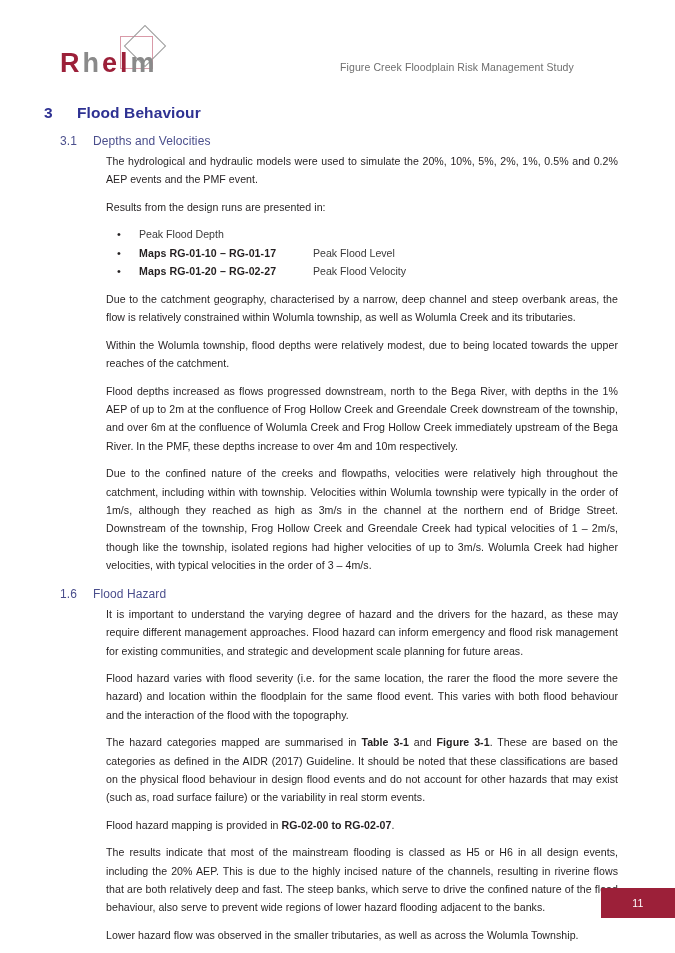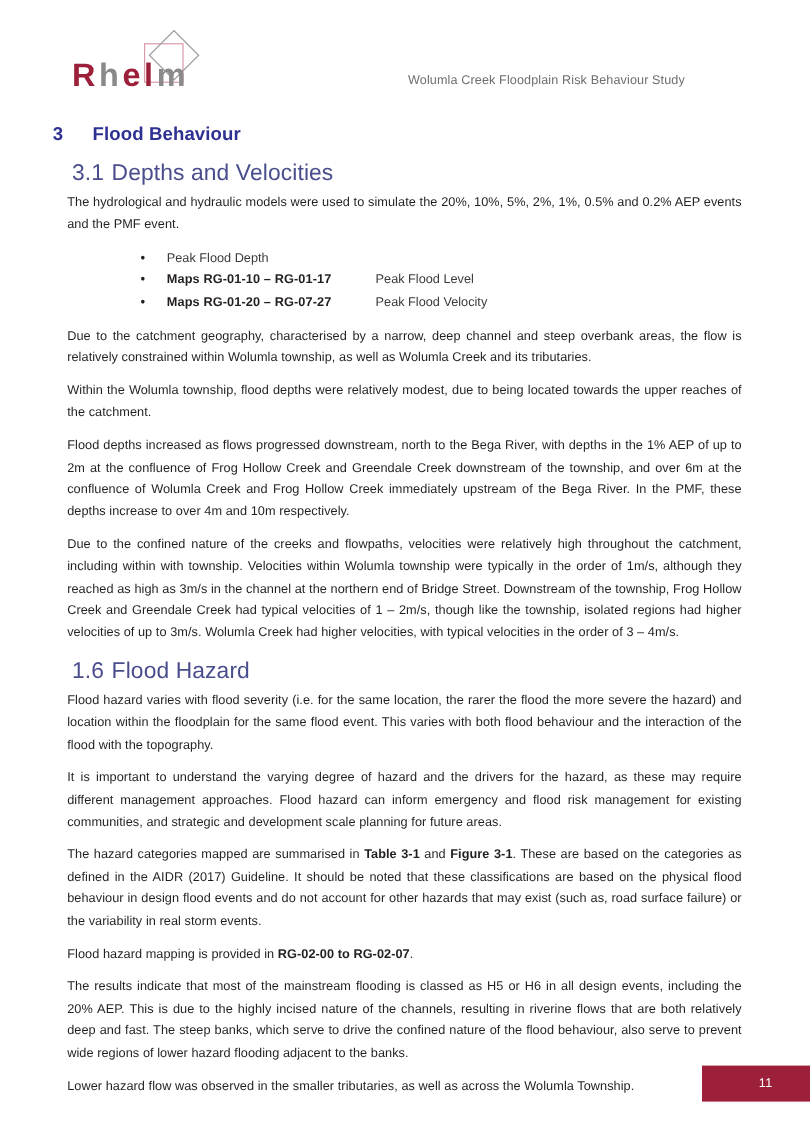--- a/index.html
+++ b/index.html
@@ -105,33 +105,33 @@
     letter-spacing: 0.1px;
   }
   .h1 .num {
     display: inline-block;
     width: 33px;
   }
 
   .h2 {
     margin: 12px 0 4px 0;
     padding-left: 60px;
-    font-size: 19px;
+    font-size: 12px;
     font-weight: normal;
     color: #4a4e8c;
     letter-spacing: 0.1px;
   }
   .h2 .num {
     display: inline-block;
     width: 33px;
   }
 
   p.body {
     margin: 0 0 9px 0;
-    padding: 0 57px 0 56px;
+    padding: 0 57px 0 106px;
     font-size: 10.6px;
     line-height: 18.4px;
     text-align: justify;
     color: #231f20;
     letter-spacing: 0.05px;
   }
   p.body.nojust {
     text-align: left;
   }
   p.body b { font-weight: bold; }
@@ -172,79 +172,79 @@
     bottom: 35px;
     width: 74px;
     height: 30px;
     background: #9c2039;
     color: #ffffff;
     font-size: 10.5px;
     display: flex;
     align-items: center;
     justify-content: center;
     letter-spacing: 0.3px;
-    padding-left: 16px;
   }
 </style>
 </head>
 <body>
 
 <div class="page">
 
   <div class="header">
     <div class="logo">
       <div class="logo-shapes">
         <div class="logo-square"></div>
         <div class="logo-diamond"></div>
       </div>
       <div class="logo-text"><span class="logo-r">R</span><span class="logo-h">h</span><span class="logo-e">e</span><span class="logo-l">l</span><span class="logo-m">m</span></div>
     </div>
-    <div class="header-title">Wolumla Creek Floodplain Risk Behaviour Study</div>
+    <div class="header-title">Figure Creek Floodplain Risk Management Study</div>
   </div>
 
   <div class="content">
 
     <h1 class="h1"><span class="num">3</span><span>Flood Behaviour</span></h1>
 
     <h2 class="h2"><span class="num">3.1</span><span>Depths and Velocities</span></h2>
 
     <p class="body">The hydrological and hydraulic models were used to simulate the 20%, 10%, 5%, 2%, 1%, 0.5% and 0.2% AEP events and the PMF event.</p>
 
+    <p class="body nojust">Results from the design runs are presented in:</p>
 
     <ul class="maps">
       <li>
         <span class="bullet">•</span>
         <span class="desc">Peak Flood Depth</span>
       </li>
       <li>
         <span class="bullet">•</span>
         <span class="code">Maps RG-01-10 – RG-01-17</span>
         <span class="desc">Peak Flood Level</span>
       </li>
       <li>
         <span class="bullet">•</span>
-        <span class="code">Maps RG-01-20 – RG-07-27</span>
+        <span class="code">Maps RG-01-20 – RG-02-27</span>
         <span class="desc">Peak Flood Velocity</span>
       </li>
     </ul>
 
     <p class="body">Due to the catchment geography, characterised by a narrow, deep channel and steep overbank areas, the flow is relatively constrained within Wolumla township, as well as Wolumla Creek and its tributaries.</p>
 
     <p class="body">Within the Wolumla township, flood depths were relatively modest, due to being located towards the upper reaches of the catchment.</p>
 
     <p class="body">Flood depths increased as flows progressed downstream, north to the Bega River, with depths in the 1% AEP of up to 2m at the confluence of Frog Hollow Creek and Greendale Creek downstream of the township, and over 6m at the confluence of Wolumla Creek and Frog Hollow Creek immediately upstream of the Bega River. In the PMF, these depths increase to over 4m and 10m respectively.</p>
 
     <p class="body">Due to the confined nature of the creeks and flowpaths, velocities were relatively high throughout the catchment, including within with township. Velocities within Wolumla township were typically in the order of 1m/s, although they reached as high as 3m/s in the channel at the northern end of Bridge Street. Downstream of the township, Frog Hollow Creek and Greendale Creek had typical velocities of 1 – 2m/s, though like the township, isolated regions had higher velocities of up to 3m/s. Wolumla Creek had higher velocities, with typical velocities in the order of 3 – 4m/s.</p>
 
     <h2 class="h2"><span class="num">1.6</span><span>Flood Hazard</span></h2>
 
+    <p class="body">It is important to understand the varying degree of hazard and the drivers for the hazard, as these may require different management approaches. Flood hazard can inform emergency and flood risk management for existing communities, and strategic and development scale planning for future areas.</p>
+
     <p class="body">Flood hazard varies with flood severity (i.e. for the same location, the rarer the flood the more severe the hazard) and location within the floodplain for the same flood event. This varies with both flood behaviour and the interaction of the flood with the topography.</p>
 
-    <p class="body">It is important to understand the varying degree of hazard and the drivers for the hazard, as these may require different management approaches. Flood hazard can inform emergency and flood risk management for existing communities, and strategic and development scale planning for future areas.</p>
-
     <p class="body"><span>The hazard categories mapped are summarised in </span><b>Table 3-1</b><span> and </span><b>Figure 3-1</b><span>. These are based on the categories as defined in the AIDR (2017) Guideline. It should be noted that these classifications are based on the physical flood behaviour in design flood events and do not account for other hazards that may exist (such as, road surface failure) or the variability in real storm events.</span></p>
 
     <p class="body nojust"><span>Flood hazard mapping is provided in </span><b>RG-02-00 to RG-02-07</b><span>.</span></p>
 
     <p class="body">The results indicate that most of the mainstream flooding is classed as H5 or H6 in all design events, including the 20% AEP. This is due to the highly incised nature of the channels, resulting in riverine flows that are both relatively deep and fast. The steep banks, which serve to drive the confined nature of the flood behaviour, also serve to prevent wide regions of lower hazard flooding adjacent to the banks.</p>
 
     <p class="body nojust">Lower hazard flow was observed in the smaller tributaries, as well as across the Wolumla Township.</p>
 
   </div>
 

